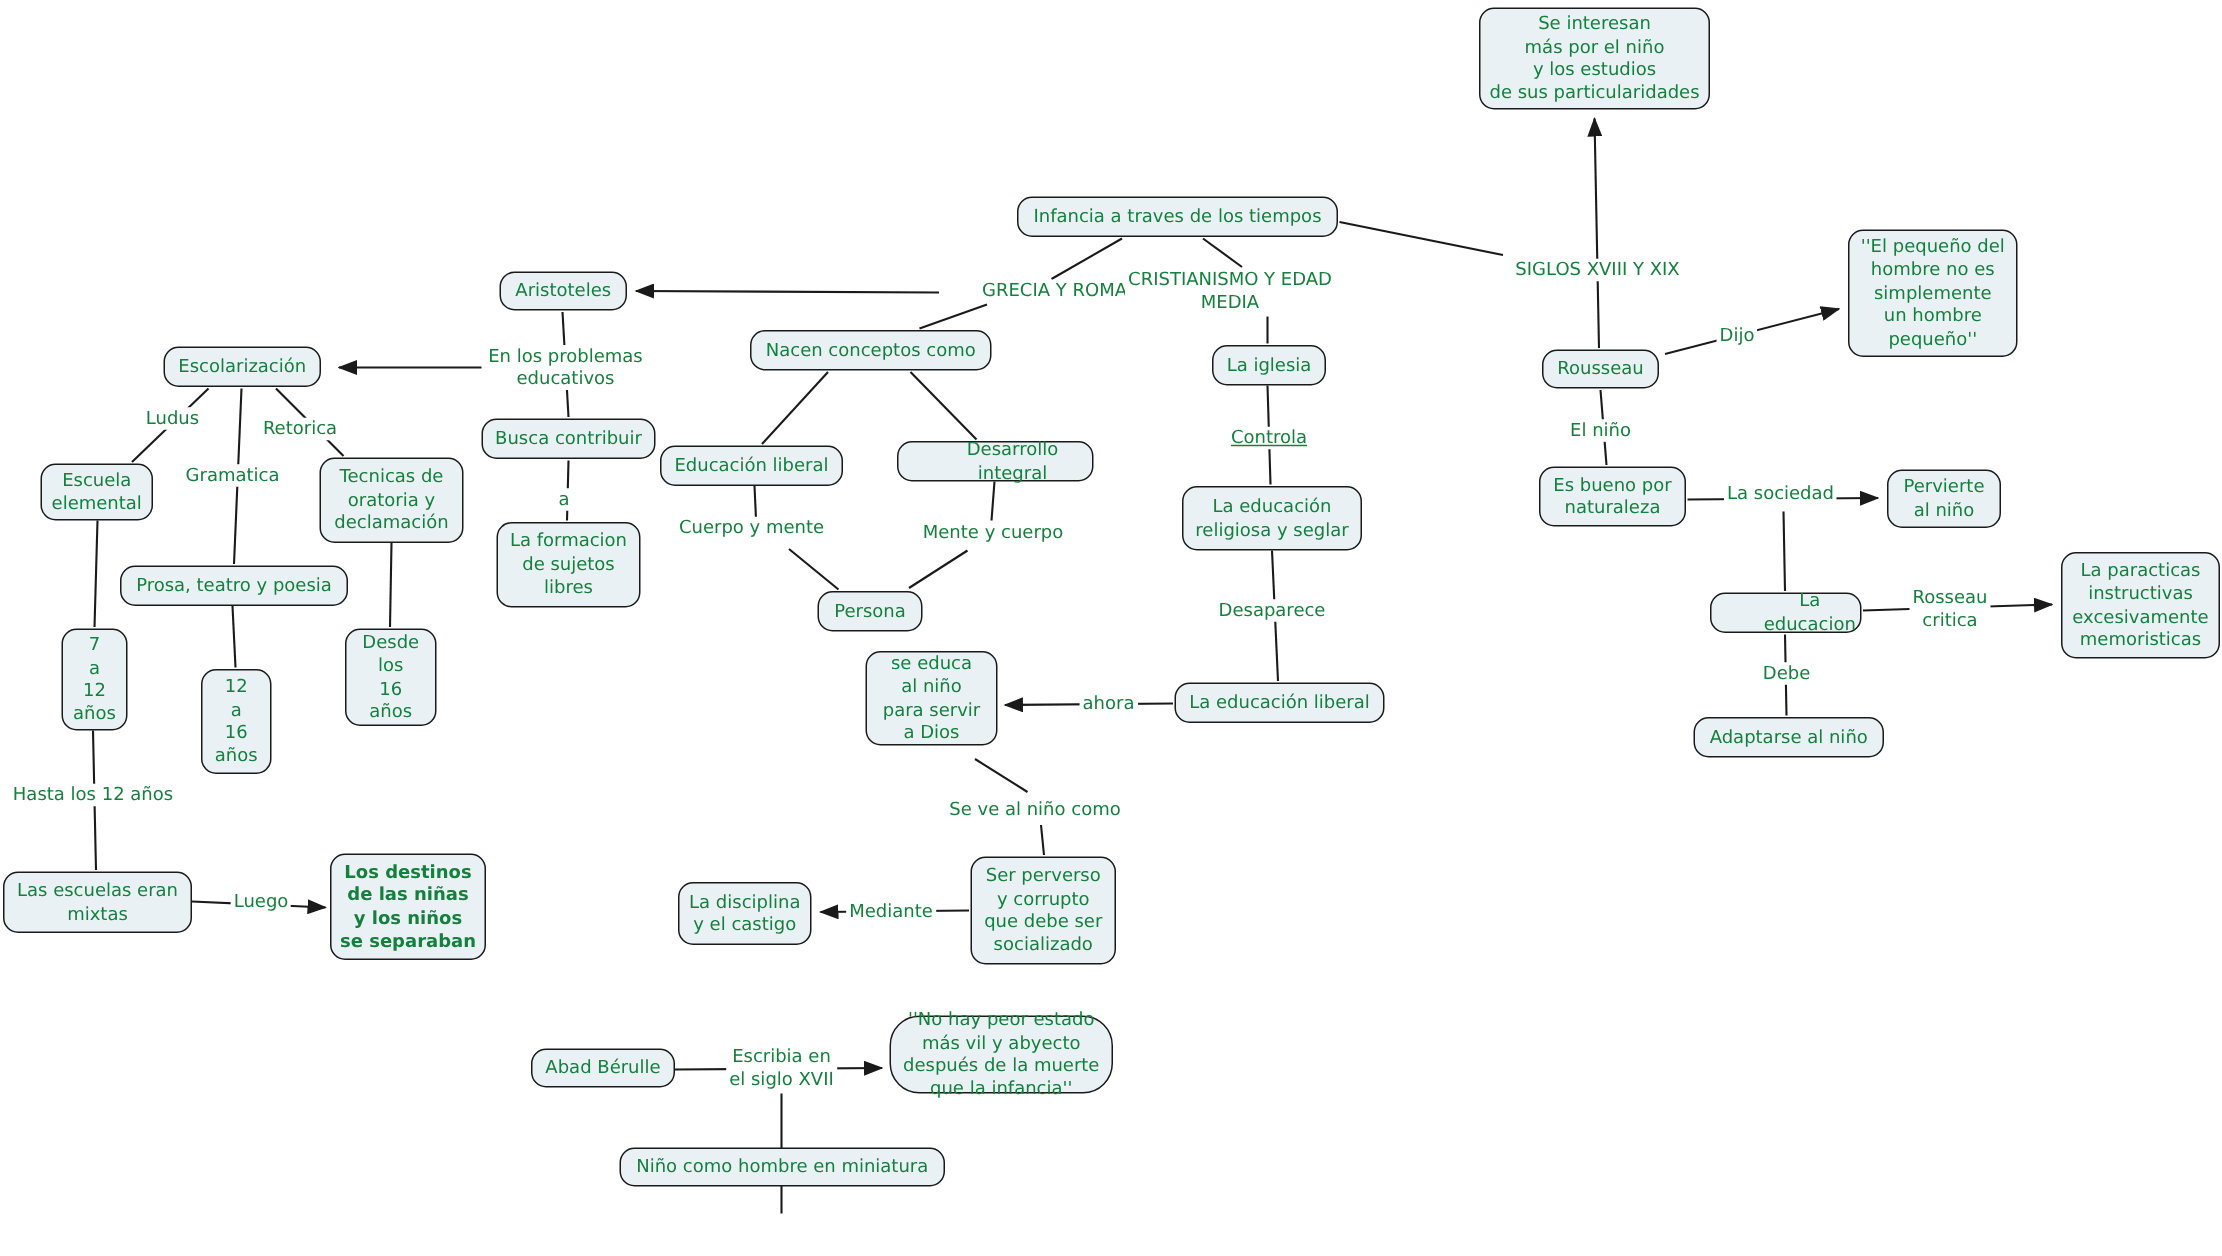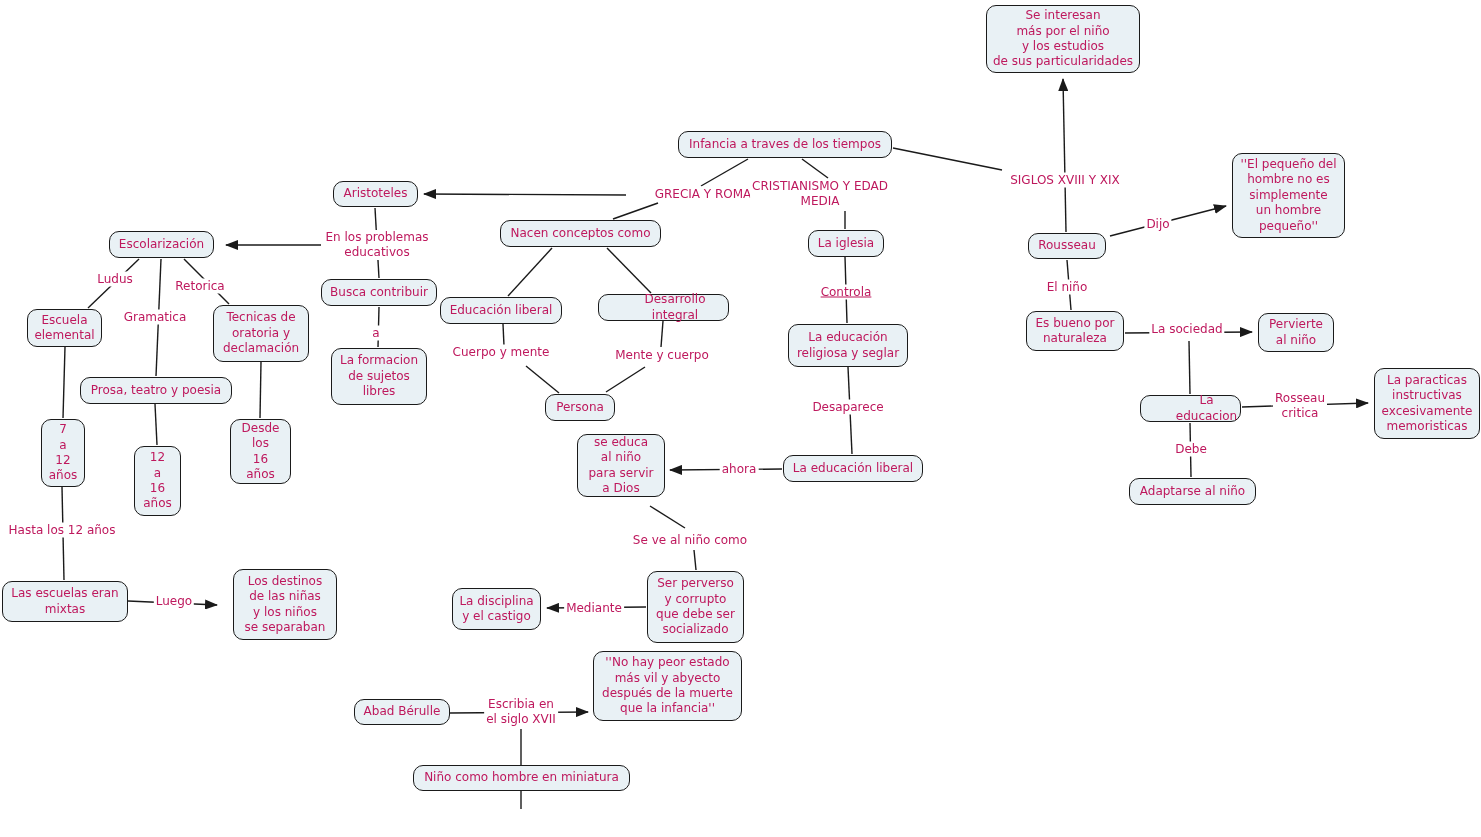--- a/index.html
+++ b/index.html
@@ -19,21 +19,21 @@
   }
   .link-label{
     position:absolute;transform:translate(-50%,-50%);
     background:#ffffff;text-align:center;white-space:pre-line;
     line-height:1.25;padding:0 2px;
   }
 </style>
 </head>
 <body>
 
-<div class="canvas" style="--node-fill: #e9f1f5; --node-border: #1a1a1a; background: rgb(255, 255, 255); color: #be185d;">
+<div class="canvas" style="--node-fill: #e9f1f5; --node-border: #1a1a1a; background: rgb(255, 255, 255); color: #15803d;">
   <svg width="1481" height="837" viewBox="0 0 1481 837">
     <defs>
       <marker id="ah" markerUnits="userSpaceOnUse" markerWidth="13" markerHeight="10" refX="12" refY="5" orient="auto">
         <path d="M0,0 L13,5 L0,10 Z" fill="#1a1a1a"></path>
       </marker>
     </defs>
   <line x1="748" y1="159" x2="701" y2="186" stroke="#1a1a1a" stroke-width="1.4"></line>
       <line x1="626" y1="195" x2="424" y2="194" stroke="#1a1a1a" stroke-width="1.4" marker-end="url(#ah)"></line>
       <line x1="658" y1="203" x2="613" y2="219" stroke="#1a1a1a" stroke-width="1.4"></line>
       <line x1="802" y1="159" x2="828" y2="178" stroke="#1a1a1a" stroke-width="1.4"></line>
@@ -125,32 +125,32 @@
 16
 años</div>
     <div class="node" style="left: 134px; top: 446px; width: 47px; height: 70px;">12
 a
 16
 años</div>
     <div class="node" style="left: 783px; top: 455px; width: 140px; height: 27px;">La educación liberal</div>
     <div class="node" style="left: 1129px; top: 478px; width: 127px; height: 27px;">Adaptarse al niño</div>
     <div class="node" style="left: 2px; top: 581px; width: 126px; height: 41px;">Las escuelas eran
 mixtas</div>
-    <div class="node" style="left: 233px; top: 569px; width: 104px; height: 71px;">Los destinos
+    <div class="node" style="left: 220px; top: 569px; width: 104px; height: 71px; font-weight: bold;">Los destinos
 de las niñas
 y los niños
 se separaban</div>
     <div class="node" style="left: 647px; top: 571px; width: 97px; height: 72px;">Ser perverso
 y corrupto
 que debe ser
 socializado</div>
     <div class="node" style="left: 452px; top: 588px; width: 89px; height: 42px;">La disciplina
 y el castigo</div>
     <div class="node" style="left: 354px; top: 699px; width: 96px; height: 26px;">Abad Bérulle</div>
-    <div class="node" style="left: 593px; top: 651px; width: 149px; height: 70px;">''No hay peor estado
+    <div class="node" style="left: 593px; top: 677px; width: 149px; height: 52px; border-radius: 20px;">''No hay peor estado
 más vil y abyecto
 después de la muerte
 que la infancia''</div>
     <div class="node" style="left: 413px; top: 765px; width: 217px; height: 26px;">Niño como hombre en miniatura</div>
     <div class="link-label" style="left: 675px; top: 194px; margin-left: 28px;">GRECIA Y ROMA</div>
     <div class="link-label" style="left: 820px; top: 194px; text-align: center;">CRISTIANISMO Y EDAD
 MEDIA</div>
     <div class="link-label" style="left: 1065px; top: 180px;">SIGLOS XVIII Y XIX</div>
     <div class="link-label" style="left: 377px; top: 245px;">En los problemas
 educativos</div>

